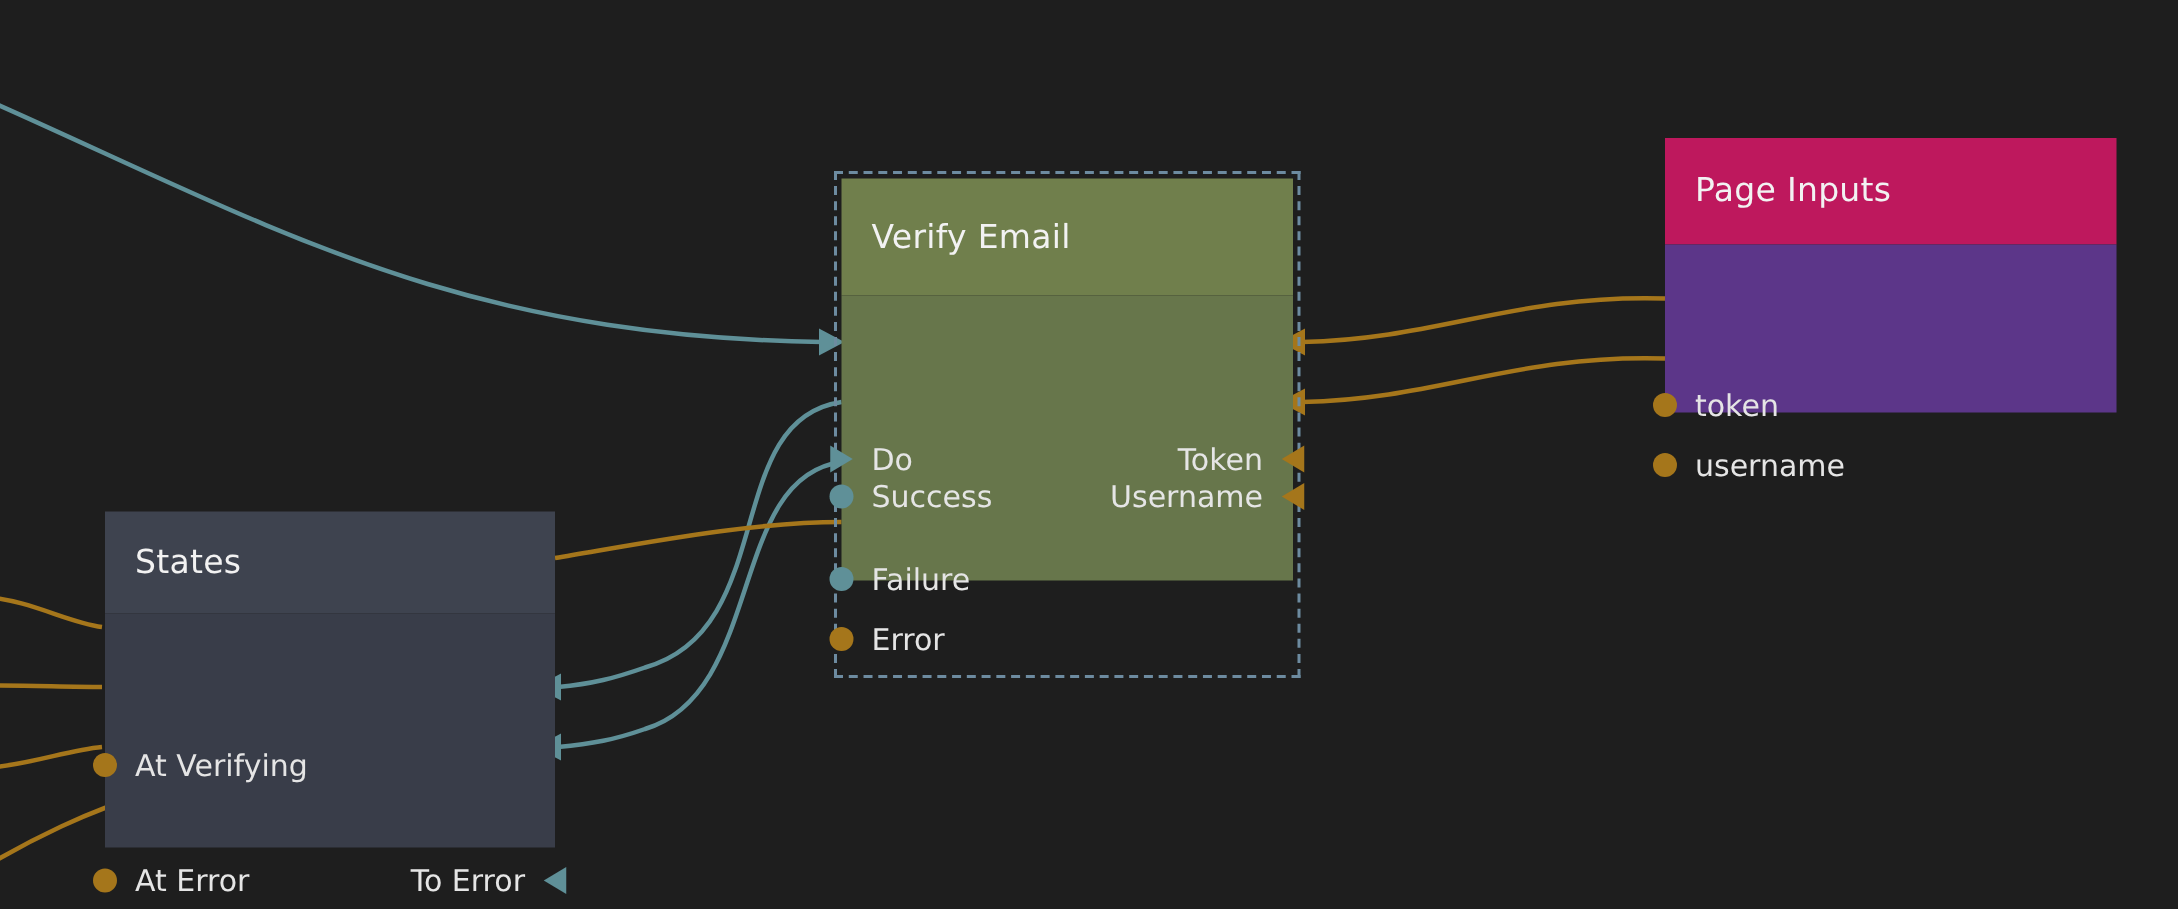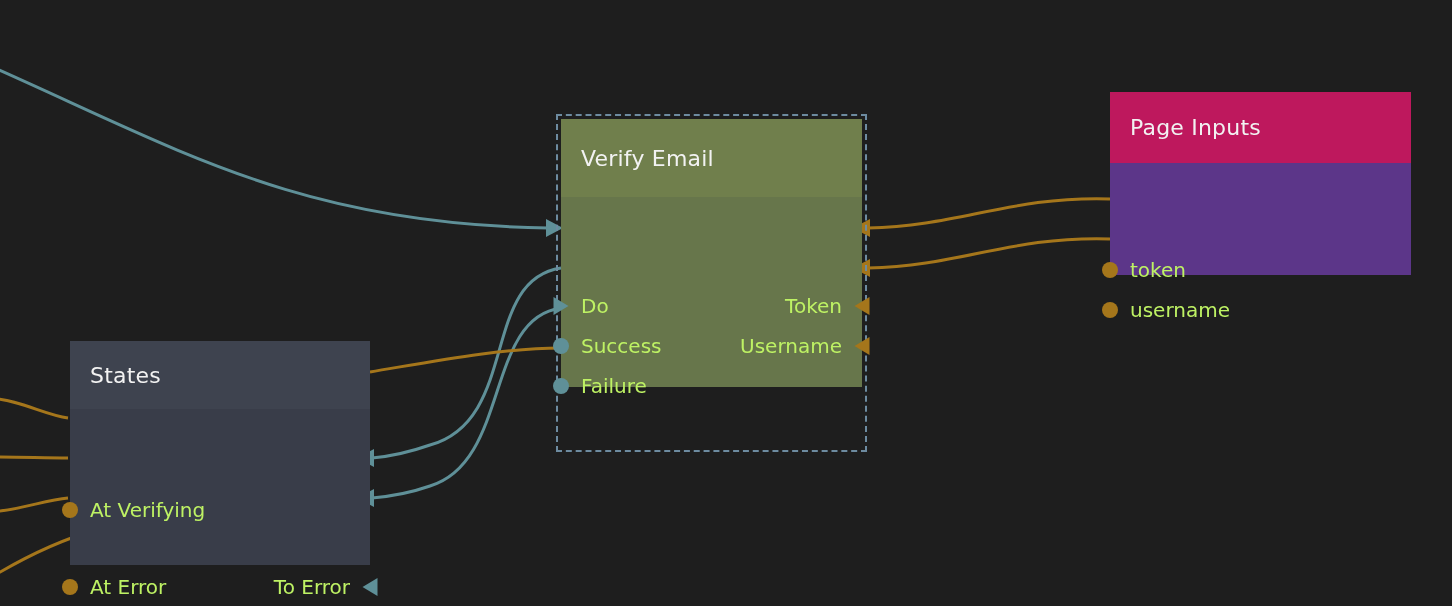--- a/index.html
+++ b/index.html
@@ -45,21 +45,21 @@
   }
   .port-row {
     position: absolute;
     left: 0;
     right: 0;
     height: 40px;
     display: flex;
     align-items: center;
   }
   .port-label {
-    color: #bef264;
+    color: #e5e5e5;
     font-size: 20px;
     font-weight: 400;
     white-space: nowrap;
     line-height: 1;
   }
   .port-label.in  { margin-left: 20px; }
   .port-label.out { margin-left: auto; margin-right: 20px; }
 
   
   .dot {
@@ -154,32 +154,36 @@
 
     <div class="node-body" style="height:190px; background:#67764b;">
 
       <div class="port-row" style="top:89px;">
         <span class="tri in"></span>
         <span class="port-label in">Do</span>
         <span class="port-label out">Token</span>
         <span class="tri right-in"></span>
       </div>
 
-      <div class="port-row" style="top:129px;">
+      <div class="port-row" style="top:114px;">
         <span class="dot left teal"></span>
         <span class="port-label in">Success</span>
         <span class="port-label out">Username</span>
         <span class="tri right-in"></span>
       </div>
 
       <div class="port-row" style="top:169px;">
         <span class="dot left teal"></span>
         <span class="port-label in">Failure</span>
       </div>
 
+      <div class="port-row" style="top:209px;">
+        <span class="dot left orange"></span>
+        <span class="port-label in">Error</span>
+      </div>
     </div>
   </div>
 
   <div class="node" style="left:70px; top:313px; width:300px; height:224px;">
 
     <div class="node-header" style="height:68px; background:#3e434f;margin-top:28px;">
       <span class="node-title">States</span>
     </div>
 
     <div class="node-body" style="height:156px; background:#393d49;">

